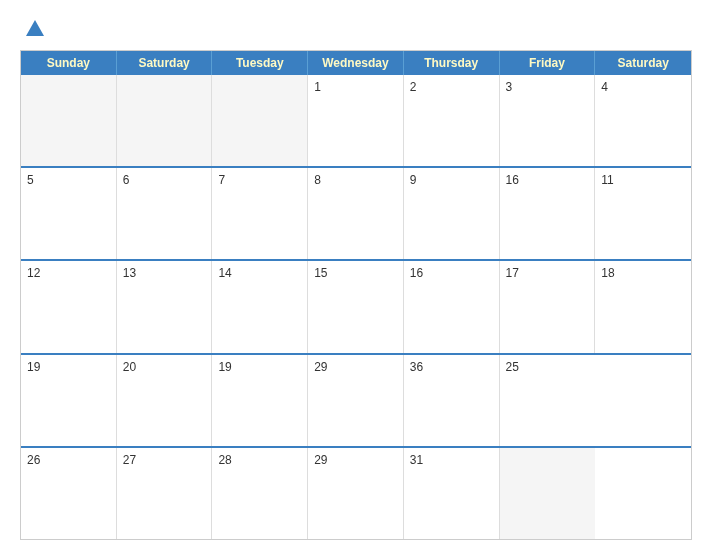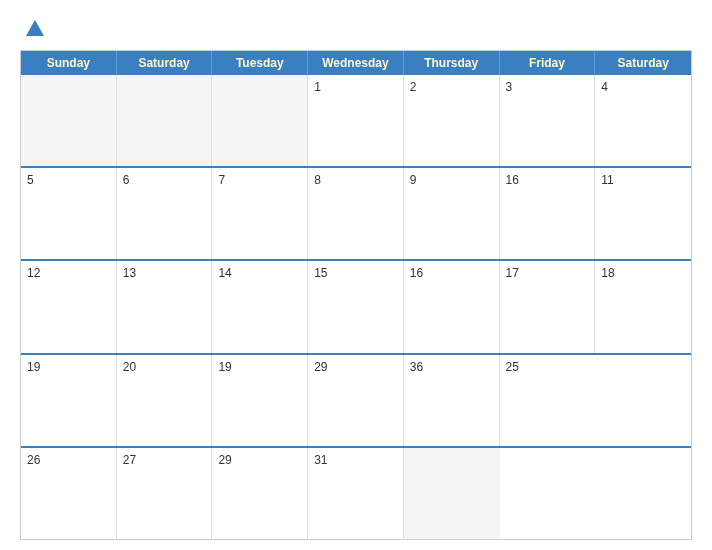--- a/index.html
+++ b/index.html
@@ -217,20 +217,23 @@
           </div>
         </div>
         <div class="cal-week">
           <div class="cal-cell">
             <span class="day-num">26</span>
           </div>
           <div class="cal-cell">
             <span class="day-num">27</span>
           </div>
           <div class="cal-cell">
+            <span class="day-num">28</span>
+          </div>
+          <div class="cal-cell">
             <span class="day-num">29</span>
           </div>
           <div class="cal-cell">
             <span class="day-num">31</span>
           </div>
           <div class="cal-cell empty"></div>
         </div>
       </div>
   </div>
 </div>

